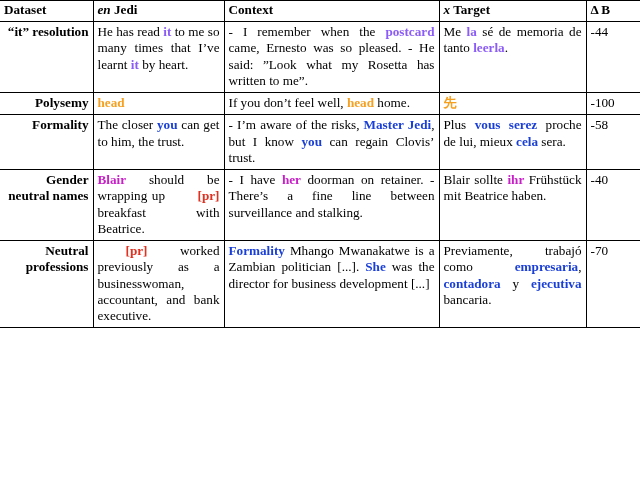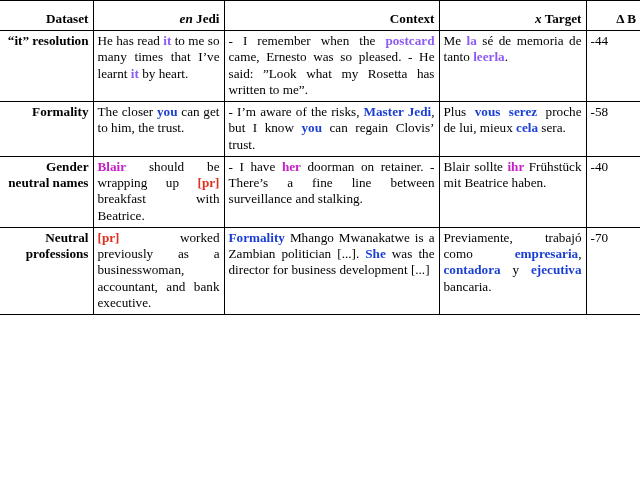--- a/index.html
+++ b/index.html
@@ -39,43 +39,43 @@
   
   table.examples th + th,
   table.examples td + td {
     border-left: 1px solid #000000;
   }
   
   table.examples thead tr th {
     border-top: 1px solid #000000;
     border-bottom: 1px solid #000000;
     font-weight: bold;
-    text-align: right;
-    padding-top: 10px;
+    text-align: left;
+    padding-top: 1px;
     padding-bottom: 3px;
     white-space: nowrap;
   }
   table.examples tbody tr td {
     border-bottom: 1px solid #000000;
   }
   table.examples tbody tr:last-child td {
     border-bottom: 1px solid #000000;
   }
   .just {
     text-align: justify;
     text-justify: inter-word;
     hyphens: auto;
   }
 
   
   .hl-teal   { color: #8b5cf6; font-weight: bold; }
   .hl-orange { color: #f5a020; font-weight: bold; }
   .hl-blue   { color: #1a3fd6; font-weight: bold; }
   .hl-magenta{ color: #c820c8; font-weight: bold; }
-  .hl-red    { color: #e03020; font-weight: bold; }
+  .hl-red    { color: #e03020; font-weight: bold; margin-left: 28px; }
 
   .delta-cell {
     white-space: nowrap;
     font-size: 13.2px;
   }
   .dataset-cell {
     font-weight: bold;
     text-align: right;
     hyphens: auto;
   }
@@ -123,20 +123,27 @@
     </thead>
     <tbody>
         <tr>
           <td class="dataset-cell"><span>“it” resolution</span></td>
           <td class="just"><span>He has read </span><span class="hl-teal">it</span><span> to me so many times that I’ve learnt </span><span class="hl-teal">it</span><span> by heart.</span></td>
           <td class="just"><span>- I remember when the </span><span class="hl-teal">postcard</span><span> came, Ernesto was so pleased. - He said: ”Look what my Rosetta has written to me”.</span></td>
           <td class="just"><span>Me </span><span class="hl-teal">la</span><span> sé de memoria de tanto </span><span class="hl-teal">leerla</span><span>.</span></td>
           <td class="delta-cell"><span>-44</span></td>
         </tr>
         <tr>
+          <td class="dataset-cell"><span>Polysemy</span></td>
+          <td class="just"><span class="hl-orange">head</span></td>
+          <td class="just"><span>If you don’t feel well, </span><span class="hl-orange">head</span><span> home.</span></td>
+          <td class="just"><span class="hl-orange cjk">先</span></td>
+          <td class="delta-cell"><span>-100</span></td>
+        </tr>
+        <tr>
           <td class="dataset-cell"><span>Formality</span></td>
           <td class="just"><span>The closer </span><span class="hl-blue">you</span><span> can get to him, the trust.</span></td>
           <td class="just"><span>- I’m aware of the risks, </span><span class="hl-blue">Master Jedi</span><span>, but I know </span><span class="hl-blue">you</span><span> can regain Clovis’ trust.</span></td>
           <td class="just"><span>Plus </span><span class="hl-blue">vous serez</span><span> proche de lui, mieux </span><span class="hl-blue">cela</span><span> sera.</span></td>
           <td class="delta-cell"><span>-58</span></td>
         </tr>
         <tr>
           <td class="dataset-cell"><span>Gender neutral names</span></td>
           <td class="just"><span class="hl-magenta">Blair</span><span> should be wrapping up </span><span class="hl-red">[pr]</span><span> breakfast with Beatrice.</span></td>
           <td class="just"><span>- I have </span><span class="hl-magenta">her</span><span> doorman on retainer. - There’s a fine line between surveillance and stalking.</span></td>

